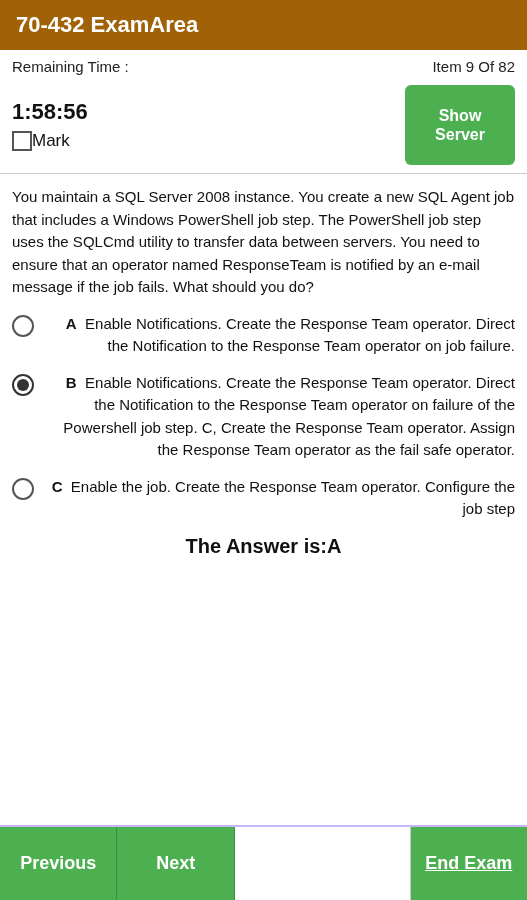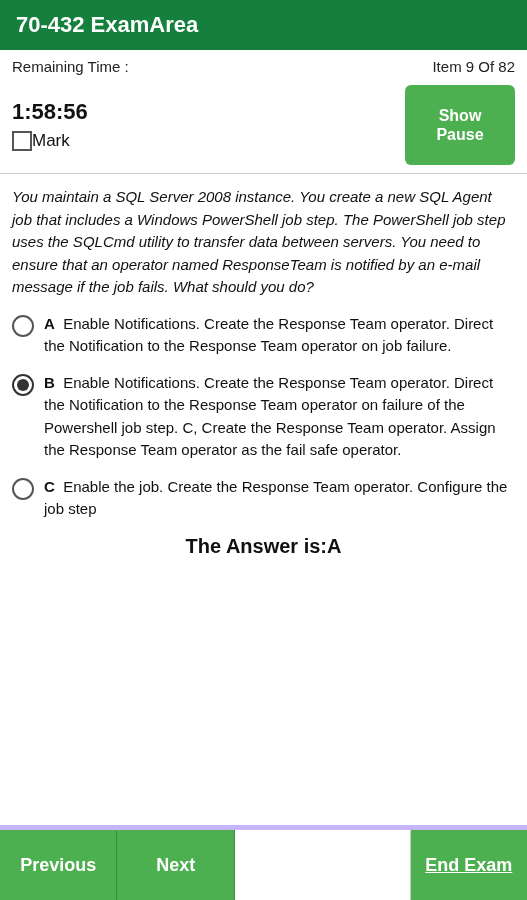--- a/index.html
+++ b/index.html
@@ -9,21 +9,21 @@
       font-family: Arial, sans-serif;
       font-size: 16px;
       background: #fff;
       display: flex;
       flex-direction: column;
       overflow: hidden;
     }
 
     
     #header {
-      background: #15803d;
+      background: #a16207;
       color: white;
       padding: 12px 16px;
       font-size: 22px;
       font-weight: bold;
     }
 
     
     #meta-row {
       display: flex;
       justify-content: space-between;
@@ -96,21 +96,20 @@
       flex: 1;
       padding: 8px 12px;
       overflow-y: auto;
       color: #111;
     }
 
     #question-text {
       font-size: 15px;
       line-height: 1.5;
       margin-bottom: 14px;
-      font-style: italic;
     }
 
     .option-row {
       display: flex;
       align-items: flex-start;
       margin-bottom: 14px;
       gap: 10px;
     }
 
     .radio-circle {
@@ -134,35 +133,36 @@
       width: 12px;
       height: 12px;
       border-radius: 50%;
       background: #333;
     }
 
     .option-text {
       font-size: 15px;
       line-height: 1.5;
       color: #111;
+      text-align: right;
     }
 
     #answer-reveal {
       font-size: 20px;
       font-weight: bold;
       text-align: center;
       margin-bottom: 6px;
       color: #111;
     }
 
     
     #bottom-nav {
       display: flex;
       height: 75px;
-      border-top: 5px solid #c4b5fd;
+      border-top: 2px solid #c4b5fd;
     }
 
     .nav-btn {
       flex: 1;
       background: #4caf50;
       color: white;
       border: none;
       border-right: 1px solid #388e3c;
       font-size: 18px;
       font-weight: bold;
@@ -197,21 +197,21 @@
 </div>
 
 <div id="timer-row">
   <div id="timer-block">
     <span id="timer-value">1:58:56</span>
     <div id="mark-row">
       <span id="mark-checkbox"></span>
       <span id="mark-label">Mark</span>
     </div>
   </div>
-  <button id="show-answer-btn">Show Pause</button>
+  <button id="show-answer-btn">Show Server</button>
 </div>
 
 <hr class="divider">
 
 <div id="question-area">
   <p id="question-text">You maintain a SQL Server 2008 instance. You create a new SQL Agent job that includes a Windows PowerShell job step. The PowerShell job step uses the SQLCmd utility to transfer data between servers. You need to ensure that an operator named ResponseTeam is notified by an e-mail message if the job fails. What should you do?</p>
 
   <div class="option-row">
     <div class="radio-circle"></div>
     <span class="option-text">

